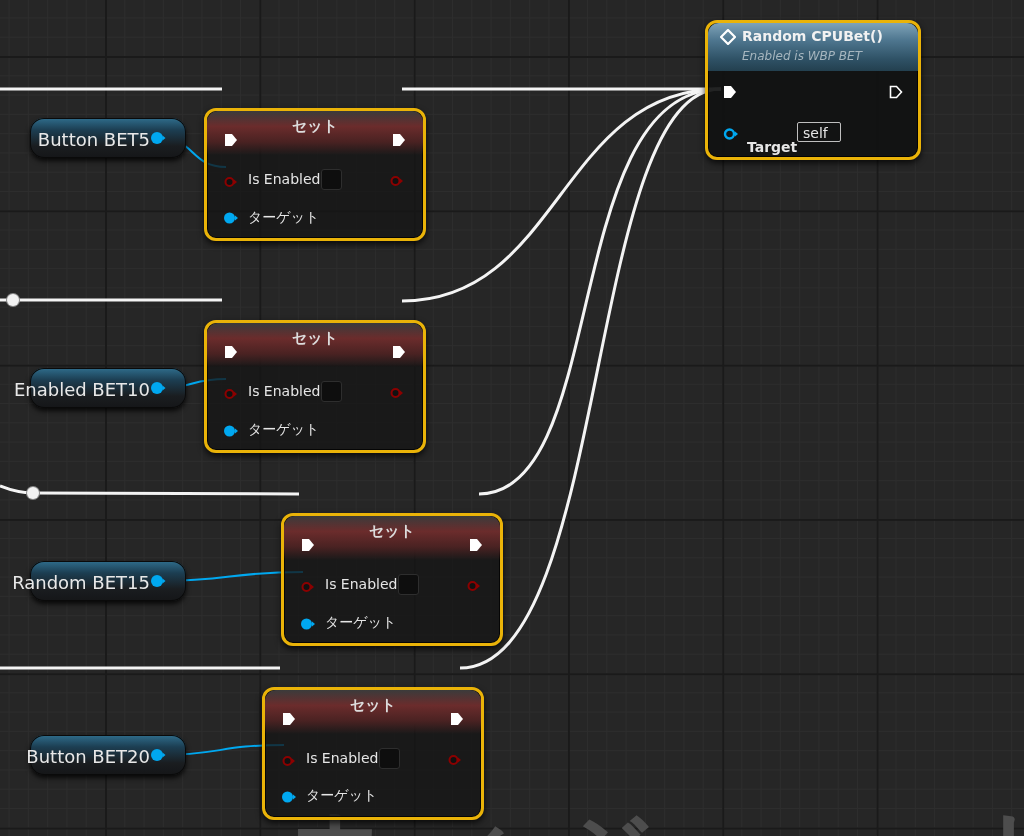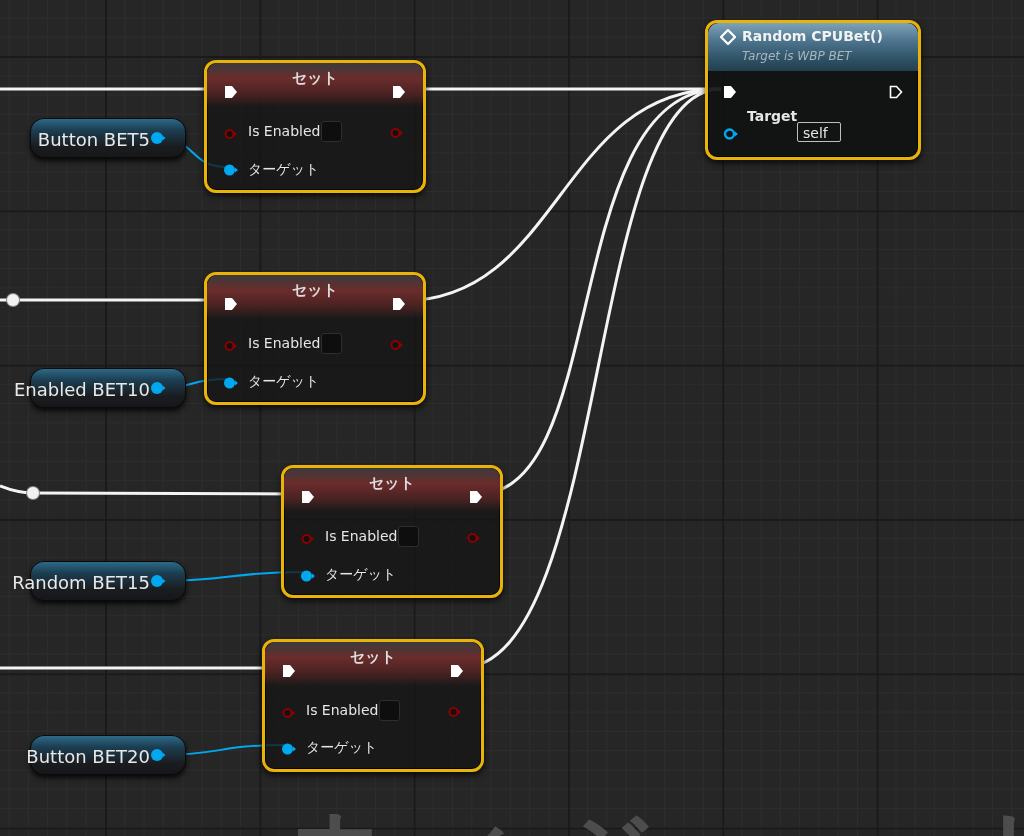--- a/index.html
+++ b/index.html
@@ -26,21 +26,21 @@
     font-family:"DejaVu Sans", sans-serif;
   }
   svg#wires { position:absolute; left:0; top:0; width:1024px; height:836px; }
 
   .node {
     position:absolute; border-radius:12px;
     background:rgba(22,22,22,0.78);
     box-shadow:0 3px 6px rgba(0,0,0,0.75), inset 0 0 0 1px rgba(0,0,0,0.8);
     border:3px solid #eab308;
   }
-  .set-node { width:216px; height:127px; }
+  .set-node { width:216px; height:127px;margin-top:48px; }
   .set-node .hdr {
     position:absolute; left:0; top:0; right:0; height:44px; border-radius:11px 11px 0 0;
     background:linear-gradient(to bottom, #3b3b3b 0%, #6b2c2c 35%, #4a2222 70%, rgba(40,20,20,0) 100%);
   }
   .set-node .title {
     position:absolute; left:0; right:0; top:6px; text-align:center;
     color:#dcdcdc; font-size:15px; font-weight:bold;
   }
   .exec-pin {
     position:absolute; width:14px; height:14px;
@@ -120,38 +120,38 @@
 
 <div class="knot" style="left:7px; top:294px;"></div>
 <div class="knot" style="left:27px; top:487px;"></div>
 
 <div class="node func-node">
   <div class="hdr"></div>
   <svg class="fn-icon" viewBox="0 0 16 16">
     <path d="M8 1 L15 8 L8 15 L1 8 Z" fill="none" stroke="#ffffff" stroke-width="2.2"></path>
   </svg>
   <div class="title">Random CPUBet()</div>
-  <div class="subtitle">Target is WBP BET</div>
+  <div class="subtitle">Enabled is WBP BET</div>
   <div class="exec-pin" style="left:15px; top:62px;">
     <svg width="14" height="14" viewBox="0 0 14 14">
         <path d="M1 1 H8 L13 7 L8 13 H1 Z" fill="#ffffff"></path>
       </svg>
   </div>
   <div class="exec-pin" style="left:181px; top:62px;">
     <svg width="14" height="14" viewBox="0 0 14 14">
         <path d="M1.5 1.5 H7.5 L12.5 7 L7.5 12.5 H1.5 Z" fill="none" stroke="#ffffff" stroke-width="1.6"></path>
       </svg>
   </div>
   <div class="obj-pin" style="left:15px; top:103px;">
     <svg width="16" height="14" viewBox="0 0 16 14">
         <circle cx="6.5" cy="7" r="4.5" fill="none" stroke="#00a8f0" stroke-width="2.4"></circle>
         <path d="M12 4.5 L15 7 L12 9.5 Z" fill="#00a8f0"></path>
       </svg>
   </div>
-  <div class="row-label" style="left:39px; top:85px; font-weight:bold;">Target</div>
+  <div class="row-label" style="left:39px; top:116px; font-weight:bold;">Target</div>
   <div class="self-box">self</div>
 </div>
 
 <div class="node set-node" style="left:204px; top:60px;">
   <div class="hdr"></div>
   <div class="title">セット</div>
   <div class="exec-pin" style="left:17px; top:22px;">
       <svg width="14" height="14" viewBox="0 0 14 14">
         <path d="M1 1 H8 L13 7 L8 13 H1 Z" fill="#ffffff"></path>
       </svg>

